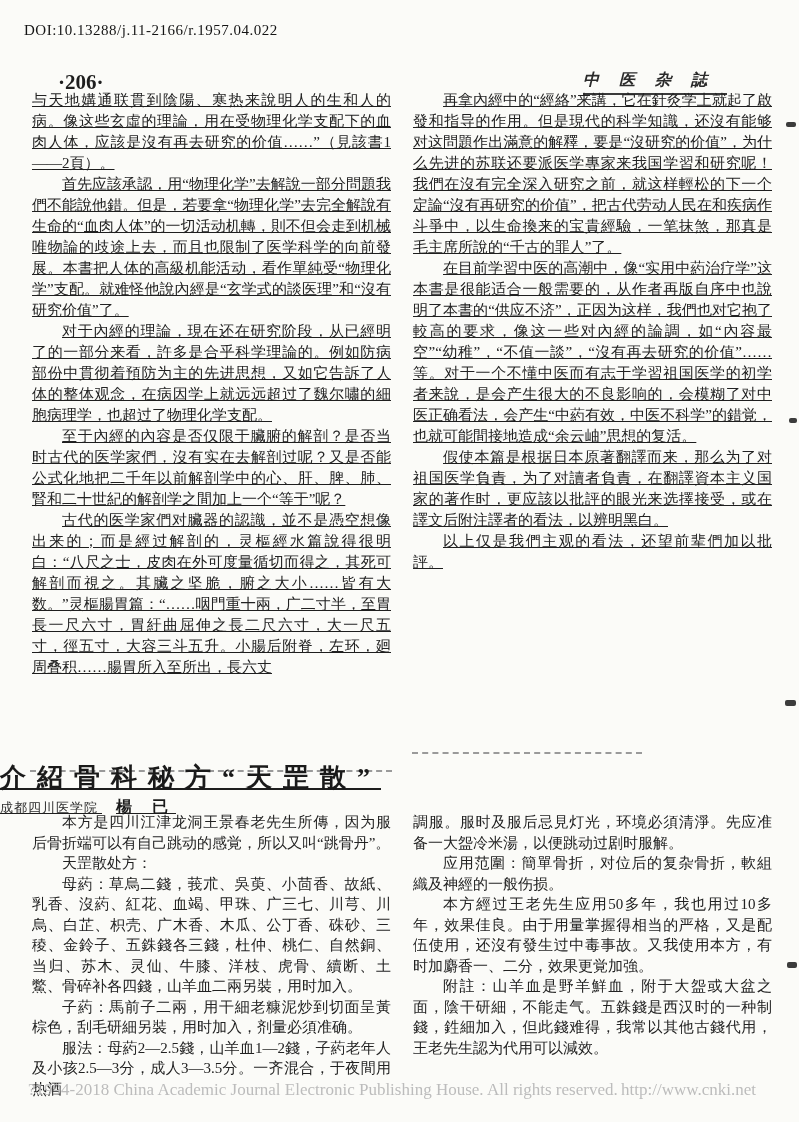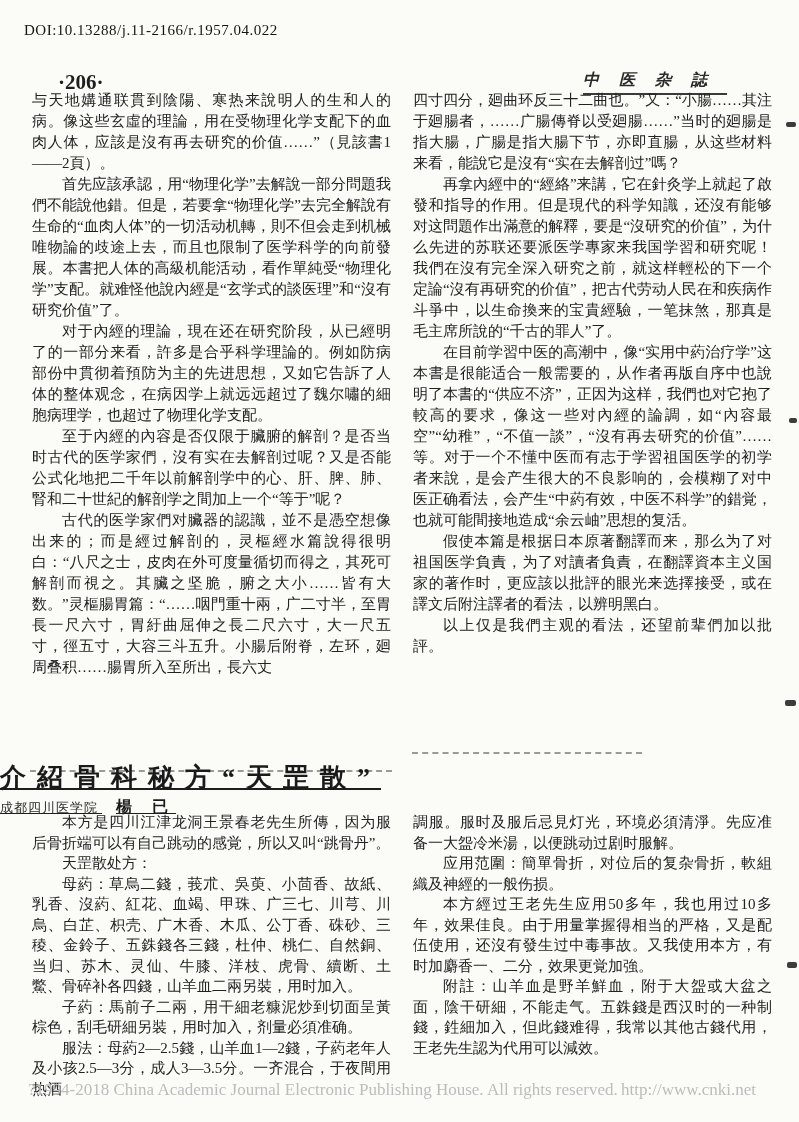--- a/index.html
+++ b/index.html
@@ -19,21 +19,21 @@
     position:absolute; top:70px; left:58px; right:72px;
     display:flex; justify-content:space-between; align-items:flex-end;
   }
   .page-number { font-size:21px; font-weight:700; }
   .journal-title {
     font-size:16px; font-weight:600; letter-spacing:20px;
     border-bottom:2.5px solid #3a3a3a; padding-bottom:2px; color:#2a2a2a;font-style:italic;
   }
   .upper-cols {
     position:absolute; top:90px; left:32px; width:740px;
-    display:flex; gap:22px;
+    display:flex; gap:22px;text-decoration:underline;
   }
   .lower-cols {
     position:absolute; top:812px; left:32px; width:740px;
     display:flex; gap:22px;
   }
   .col { flex:1; min-width:0; }
   .col p {
     margin:0; font-size:15px; line-height:21px;
     text-align:justify; color:#222;
   }
@@ -83,21 +83,20 @@
 
 <div class="upper-cols">
   <div class="col">
     <p class="p-cont">与天地媾通联貫到陰陽、寒热来說明人的生和人的病。像这些玄虛的理論，用在受物理化学支配下的血肉人体，应該是沒有再去研究的价值……”（見該書1——2頁）。</p>
     <p class="p-indent">首先应該承認，用“物理化学”去解說一部分問題我們不能說他錯。但是，若要拿“物理化学”去完全解說有生命的“血肉人体”的一切活动机轉，則不但会走到机械唯物論的歧途上去，而且也限制了医学科学的向前發展。本書把人体的高級机能活动，看作單純受“物理化学”支配。就难怪他說內經是“玄学式的談医理”和“沒有研究价值”了。</p>
     <p class="p-indent">对于內經的理論，現在还在研究阶段，从已經明了的一部分来看，許多是合乎科学理論的。例如防病部份中貫彻着預防为主的先进思想，又如它告訴了人体的整体观念，在病因学上就远远超过了魏尔嘯的細胞病理学，也超过了物理化学支配。</p>
     <p class="p-indent">至于內經的內容是否仅限于臟腑的解剖？是否当时古代的医学家們，沒有实在去解剖过呢？又是否能公式化地把二千年以前解剖学中的心、肝、脾、肺、腎和二十世紀的解剖学之間加上一个“等于”呢？</p>
     <p class="p-indent">古代的医学家們对臟器的認識，並不是憑空想像出来的；而是經过解剖的，灵樞經水篇說得很明白：“八尺之士，皮肉在外可度量循切而得之，其死可解剖而視之。其臟之坚脆，腑之大小……皆有大数。”灵樞腸胃篇：“……咽門重十兩，广二寸半，至胃長一尺六寸，胃紆曲屈伸之長二尺六寸，大一尺五寸，徑五寸，大容三斗五升。小腸后附脊，左环，廻周叠积……腸胃所入至所出，長六丈</p>
   </div>
   <div class="col">
-    <p class="p-cont">四寸四分，廻曲环反三十二曲也。”又：“小腸……其注于廻腸者，……广腸傳脊以受廻腸……”当时的廻腸是指大腸，广腸是指大腸下节，亦即直腸，从这些材料来看，能說它是沒有“实在去解剖过”嗎？</p>
     <p class="p-indent">再拿內經中的“經絡”来講，它在針灸学上就起了啟發和指导的作用。但是現代的科学知識，还沒有能够对这問題作出滿意的解釋，要是“沒研究的价值”，为什么先进的苏联还要派医学專家来我国学習和研究呢！我們在沒有完全深入研究之前，就这样輕松的下一个定論“沒有再研究的价值”，把古代劳动人民在和疾病作斗爭中，以生命換来的宝貴經驗，一笔抹煞，那真是毛主席所說的“千古的罪人”了。</p>
     <p class="p-indent">在目前学習中医的高潮中，像“实用中葯治疗学”这本書是很能适合一般需要的，从作者再版自序中也說明了本書的“供应不济”，正因为这样，我們也对它抱了較高的要求，像这一些对內經的論調，如“內容最空”“幼稚”，“不值一談”，“沒有再去研究的价值”……等。对于一个不懂中医而有志于学習祖国医学的初学者来說，是会产生很大的不良影响的，会模糊了对中医正确看法，会产生“中葯有效，中医不科学”的錯覚，也就可能間接地造成“余云岫”思想的复活。</p>
     <p class="p-indent">假使本篇是根据日本原著翻譯而来，那么为了对祖国医学負責，为了对讀者負責，在翻譯資本主义国家的著作时，更应該以批評的眼光来选擇接受，或在譯文后附注譯者的看法，以辨明黑白。</p>
     <p class="p-indent">以上仅是我們主观的看法，还望前辈們加以批評。</p>
   </div>
 </div>
 
 <div class="divider divider-left"></div>
 <div class="divider divider-right"></div>
 

